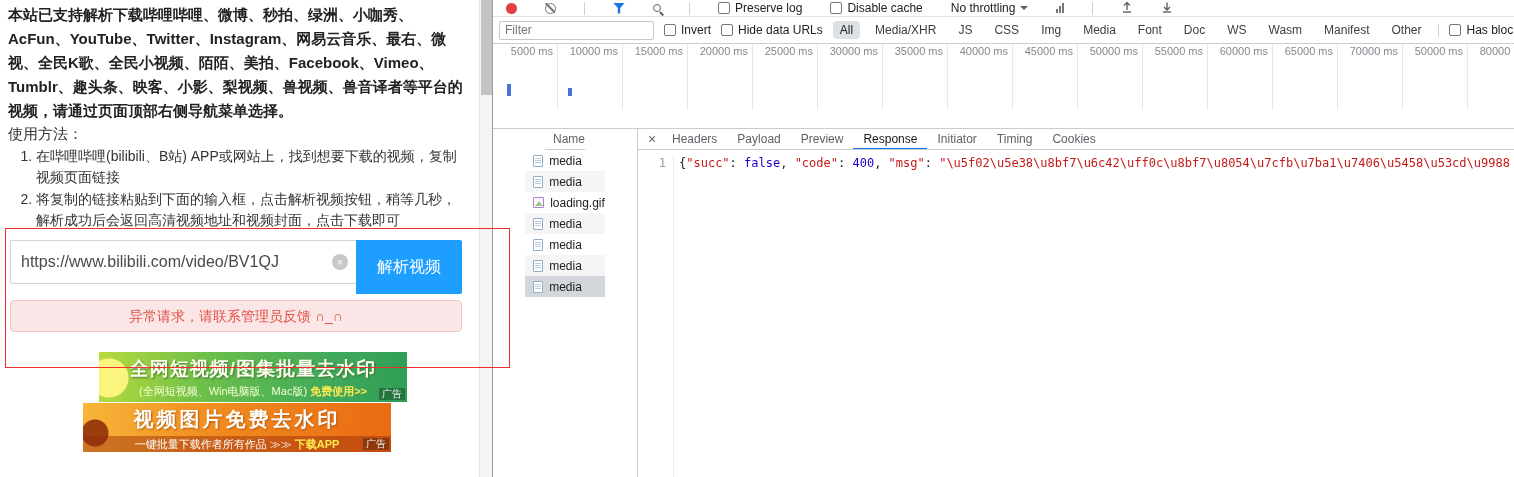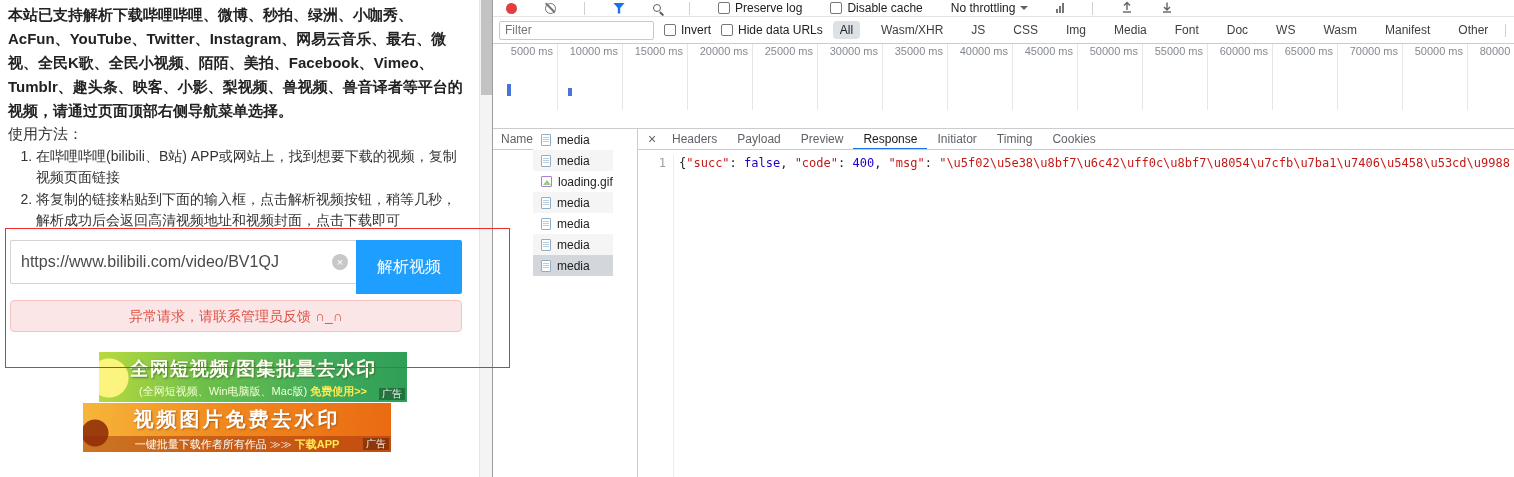--- a/index.html
+++ b/index.html
@@ -90,21 +90,21 @@
   .overview-grid { position:absolute; left:0; top:0; right:0; height:66px;
                    background:repeating-linear-gradient(to right, transparent 0 64px, #e7e7e7 64px 65px); }
   .ruler { position:relative; display:flex; height:16px; z-index:1; }
   .ruler-cell { width:65px; flex:none; text-align:right; padding-right:5px; color:#84898f;
                 font-size:11px; line-height:15px; }
   .ov-mark { position:absolute; background:#4674d8; z-index:1; }
   .ov-mark.m1 { left:14px; top:40px; width:4px; height:12px; }
   .ov-mark.m2 { left:75px; top:44px; width:4px; height:8px; }
 
   .net-main { position:absolute; top:129px; left:0; right:0; bottom:0; display:flex; }
-  .name-col { width:145px; flex:none; border-right:1px solid #ccc; display:flex; overflow:hidden; }
+  .name-col { width:145px; flex:none; border-right:1px solid #ccc; display:flex; flex-direction:column; overflow:hidden;align-items:center; }
   .name-header { height:21px; line-height:20px; padding-left:8px; border-bottom:1px solid #ccc;
                  color:#5f6368; cursor:pointer; }
   .req-row { height:21px; display:flex; align-items:center; gap:6px; padding-left:8px; cursor:pointer;
              color:#202124; }
   .req-row.odd { background:#f5f5f5; }
   .req-row.selected { background:#d3d6da; }
   .doc-icon { width:10px; height:12px; background:#fff; border:1px solid #92aec6; border-radius:1px;
               position:relative; flex:none; }
   .doc-icon::after { content:""; position:absolute; left:1px; top:2px; width:6px; height:1px;
                      background:#b9cddd; box-shadow:0 2px 0 #b9cddd,0 4px 0 #b9cddd; }
@@ -220,23 +220,23 @@
   <div class="filter-bar">
     <input class="filter-input" type="text" placeholder="Filter" style="">
     <span class="cb-group">
       <span class="cb"></span>
       <span class="cb-label">Invert</span>
     </span>
     <span class="cb-group">
       <span class="cb"></span>
       <span class="cb-label">Hide data URLs</span>
     </span>
-    <span style="display:flex;align-items:center;gap:14px">
+    <span style="display:flex;align-items:center;gap:8px">
         <button class="type-pill active">All</button>
-        <button class="type-pill">Wasm/XHR</button>
+        <button class="type-pill">Media/XHR</button>
         <button class="type-pill">JS</button>
         <button class="type-pill">CSS</button>
         <button class="type-pill">Img</button>
         <button class="type-pill">Media</button>
         <button class="type-pill">Font</button>
         <button class="type-pill">Doc</button>
         <button class="type-pill">WS</button>
         <button class="type-pill">Wasm</button>
         <button class="type-pill">Manifest</button>
         <button class="type-pill">Other</button>

